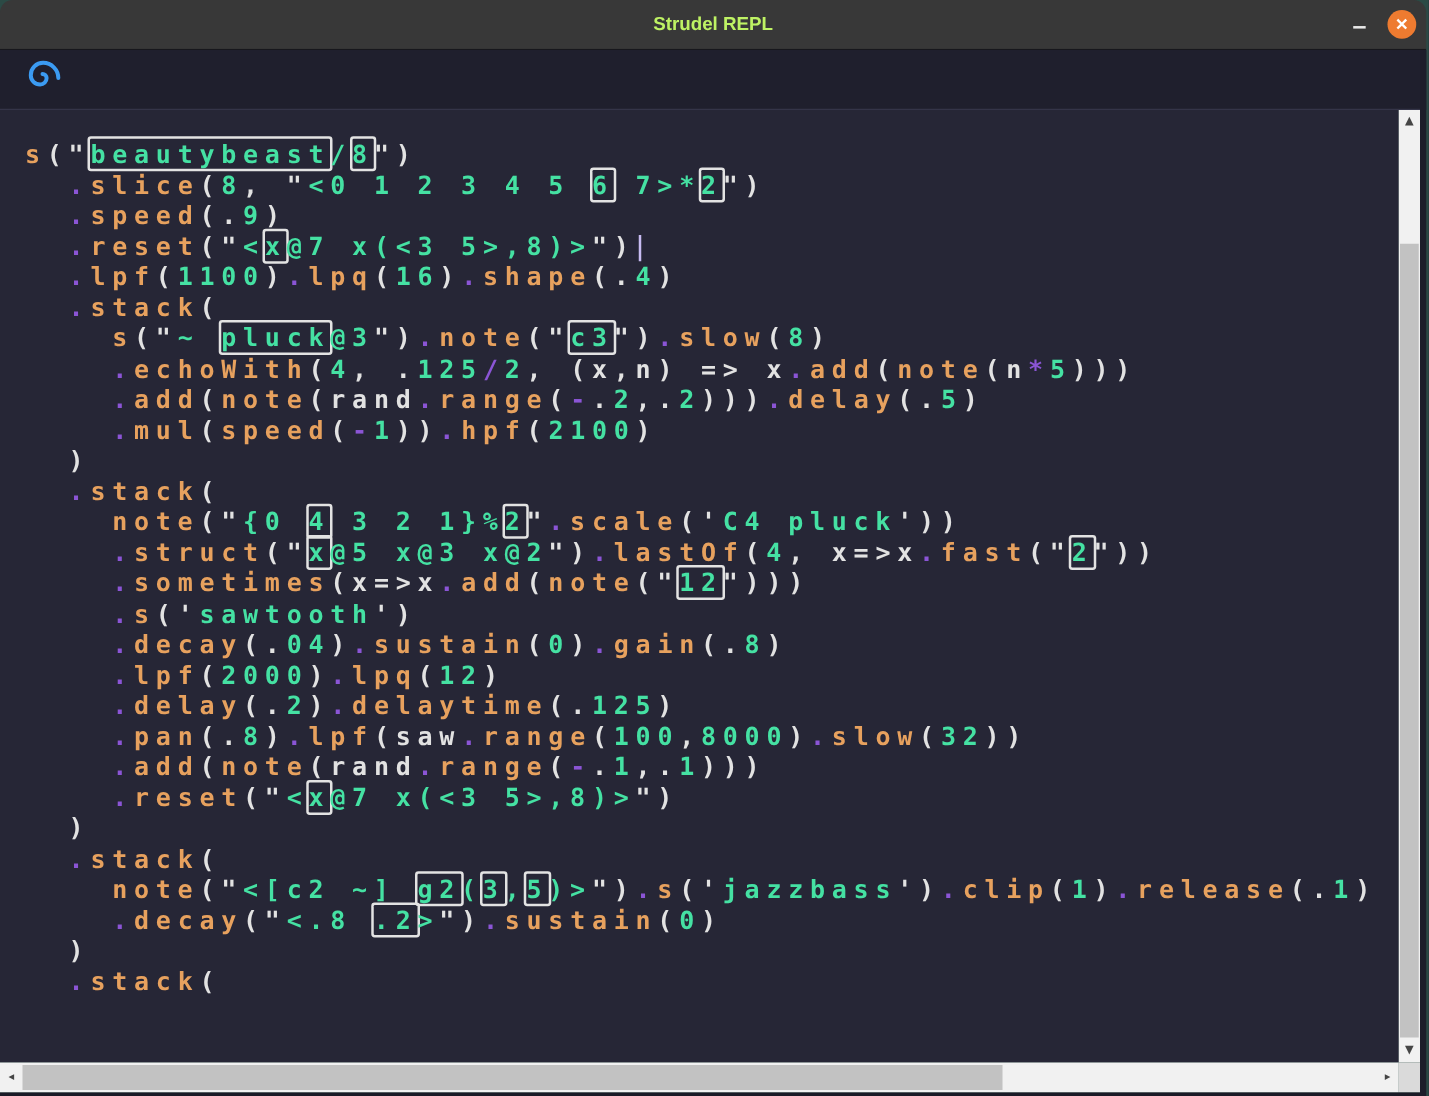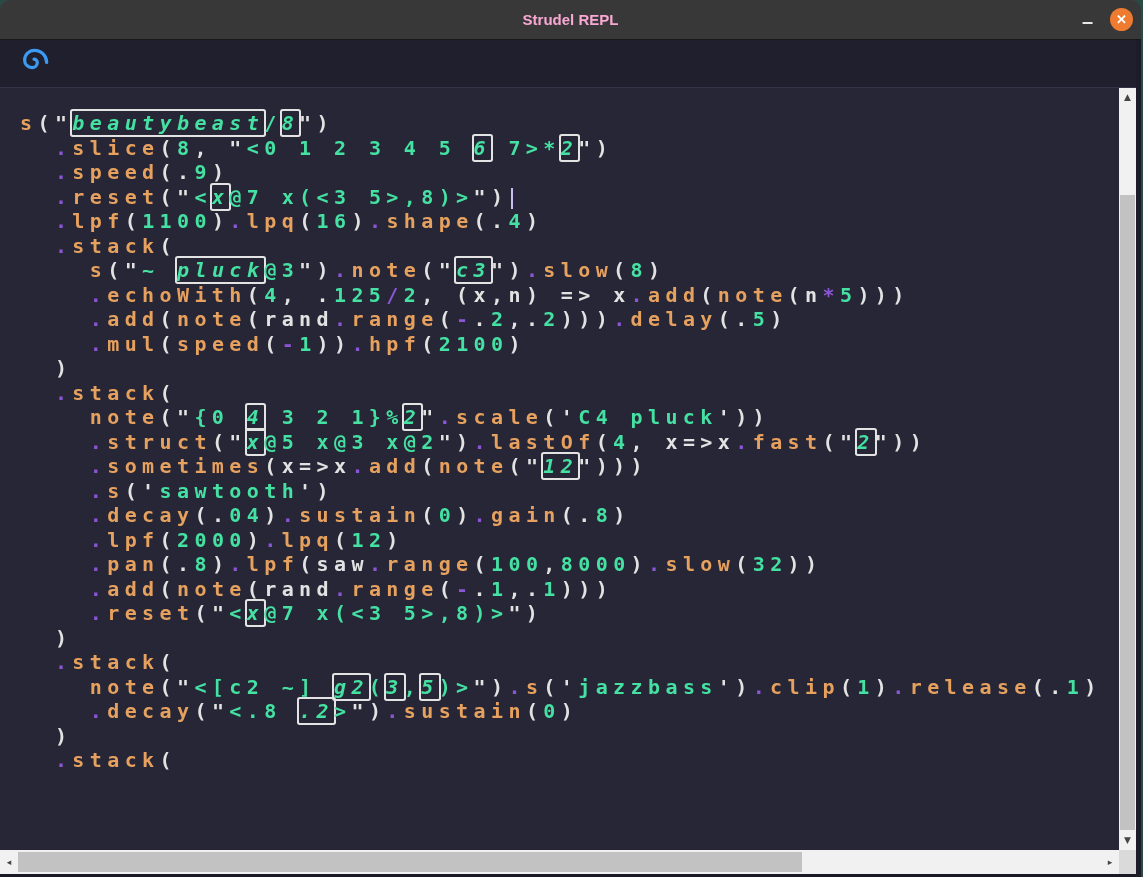--- a/index.html
+++ b/index.html
@@ -17,21 +17,21 @@
   .titlebar{
     position:absolute;left:0;top:0;width:1141px;height:40px;
     background:#383838;
     border-radius:10px 10px 0 0;
     border-bottom:1px solid #17171c;
     box-sizing:border-box;
   }
   .title{
     position:absolute;left:0;right:0;top:0;height:52px;
     line-height:40px;text-align:center;
-    color:#f9a8d4;font-size:15px;font-weight:bold;
+    color:#bef264;font-size:15px;font-weight:bold;
   }
   .btn-min{
     position:absolute;left:1080px;top:19px;width:15px;height:4px;
     color:#e8e8e8;font-size:20px;font-weight:bold;line-height:4px;
     text-align:center;cursor:default;
   }
   .btn-close{
     position:absolute;left:1110px;top:8px;width:23px;height:23px;
     background:#ee7b30;border-radius:50%;
     color:#ffffff;font-size:13px;font-weight:bold;
@@ -54,21 +54,21 @@
     padding:23px 0 0 20px;
     font-family:"DejaVu Sans Mono", monospace;
     font-size:20px;font-weight:bold;
     letter-spacing:5.4px;
   }
   .ln{height:24.5px;line-height:24.5px;white-space:pre;}
   .c-f{color:#e7a15e;}                 
   .c-s{color:#45e1a3;}                 
   .c-w{color:#e2e2e2;}                 
   .c-d{color:#8b55d6;}                 
-  .boxed{box-shadow:0 0 0 2px #e3e3e3;border-radius:1px;font-style:italic;}
+  .boxed{box-shadow:0 0 0 2px #e3e3e3;border-radius:1px;}
   .cursor{
     display:inline-block;width:2px;height:21px;
     background:#c8bcf2;vertical-align:text-bottom;margin-left:3px;
   }
   
   .vscroll{
     position:absolute;left:1119px;top:88px;width:17px;height:762px;
     background:#f1f1f1;
   }
   .vthumb{position:absolute;left:1px;top:107px;width:15px;height:635px;background:#c2c2c2;}
@@ -124,20 +124,21 @@
       <div class="ln"><span>    </span><span class="c-d">.</span><span class="c-f">add</span><span class="c-w">(</span><span class="c-f">note</span><span class="c-w">(</span><span class="c-w">rand</span><span class="c-d">.</span><span class="c-f">range</span><span class="c-w">(</span><span class="c-d">-</span><span class="c-w">.</span><span class="c-s">2</span><span class="c-w">,.</span><span class="c-s">2</span><span class="c-w">)))</span><span class="c-d">.</span><span class="c-f">delay</span><span class="c-w">(.</span><span class="c-s">5</span><span class="c-w">)</span></div>
       <div class="ln"><span>    </span><span class="c-d">.</span><span class="c-f">mul</span><span class="c-w">(</span><span class="c-f">speed</span><span class="c-w">(</span><span class="c-d">-</span><span class="c-s">1</span><span class="c-w">))</span><span class="c-d">.</span><span class="c-f">hpf</span><span class="c-w">(</span><span class="c-s">2100</span><span class="c-w">)</span></div>
       <div class="ln"><span>  </span><span class="c-w">)</span></div>
       <div class="ln"><span>  </span><span class="c-d">.</span><span class="c-f">stack</span><span class="c-w">(</span></div>
       <div class="ln"><span>    </span><span class="c-f">note</span><span class="c-w">("</span><span class="c-s">{0 </span><span class="c-s boxed">4</span><span class="c-s"> 3 2 1}%</span><span class="c-s boxed">2</span><span class="c-w">"</span><span class="c-d">.</span><span class="c-f">scale</span><span class="c-w">('</span><span class="c-s">C4 pluck</span><span class="c-w">'))</span></div>
       <div class="ln"><span>    </span><span class="c-d">.</span><span class="c-f">struct</span><span class="c-w">("</span><span class="c-s boxed">x</span><span class="c-s">@5 x@3 x@2</span><span class="c-w">")</span><span class="c-d">.</span><span class="c-f">lastOf</span><span class="c-w">(</span><span class="c-s">4</span><span class="c-w">, </span><span class="c-w">x</span><span class="c-w">=&gt;</span><span class="c-w">x</span><span class="c-d">.</span><span class="c-f">fast</span><span class="c-w">("</span><span class="c-s boxed">2</span><span class="c-w">"))</span></div>
       <div class="ln"><span>    </span><span class="c-d">.</span><span class="c-f">sometimes</span><span class="c-w">(</span><span class="c-w">x</span><span class="c-w">=&gt;</span><span class="c-w">x</span><span class="c-d">.</span><span class="c-f">add</span><span class="c-w">(</span><span class="c-f">note</span><span class="c-w">("</span><span class="c-s boxed">12</span><span class="c-w">")))</span></div>
       <div class="ln"><span>    </span><span class="c-d">.</span><span class="c-f">s</span><span class="c-w">('</span><span class="c-s">sawtooth</span><span class="c-w">')</span></div>
       <div class="ln"><span>    </span><span class="c-d">.</span><span class="c-f">decay</span><span class="c-w">(.</span><span class="c-s">04</span><span class="c-w">)</span><span class="c-d">.</span><span class="c-f">sustain</span><span class="c-w">(</span><span class="c-s">0</span><span class="c-w">)</span><span class="c-d">.</span><span class="c-f">gain</span><span class="c-w">(.</span><span class="c-s">8</span><span class="c-w">)</span></div>
       <div class="ln"><span>    </span><span class="c-d">.</span><span class="c-f">lpf</span><span class="c-w">(</span><span class="c-s">2000</span><span class="c-w">)</span><span class="c-d">.</span><span class="c-f">lpq</span><span class="c-w">(</span><span class="c-s">12</span><span class="c-w">)</span></div>
+      <div class="ln"><span>    </span><span class="c-d">.</span><span class="c-f">delay</span><span class="c-w">(.</span><span class="c-s">2</span><span class="c-w">)</span><span class="c-d">.</span><span class="c-f">delaytime</span><span class="c-w">(.</span><span class="c-s">125</span><span class="c-w">)</span></div>
       <div class="ln"><span>    </span><span class="c-d">.</span><span class="c-f">pan</span><span class="c-w">(.</span><span class="c-s">8</span><span class="c-w">)</span><span class="c-d">.</span><span class="c-f">lpf</span><span class="c-w">(</span><span class="c-w">saw</span><span class="c-d">.</span><span class="c-f">range</span><span class="c-w">(</span><span class="c-s">100</span><span class="c-w">,</span><span class="c-s">8000</span><span class="c-w">)</span><span class="c-d">.</span><span class="c-f">slow</span><span class="c-w">(</span><span class="c-s">32</span><span class="c-w">))</span></div>
       <div class="ln"><span>    </span><span class="c-d">.</span><span class="c-f">add</span><span class="c-w">(</span><span class="c-f">note</span><span class="c-w">(</span><span class="c-w">rand</span><span class="c-d">.</span><span class="c-f">range</span><span class="c-w">(</span><span class="c-d">-</span><span class="c-w">.</span><span class="c-s">1</span><span class="c-w">,.</span><span class="c-s">1</span><span class="c-w">)))</span></div>
       <div class="ln"><span>    </span><span class="c-d">.</span><span class="c-f">reset</span><span class="c-w">("</span><span class="c-s">&lt;</span><span class="c-s boxed">x</span><span class="c-s">@7 x(&lt;3 5&gt;,8)&gt;</span><span class="c-w">")</span></div>
       <div class="ln"><span>  </span><span class="c-w">)</span></div>
       <div class="ln"><span>  </span><span class="c-d">.</span><span class="c-f">stack</span><span class="c-w">(</span></div>
       <div class="ln"><span>    </span><span class="c-f">note</span><span class="c-w">("</span><span class="c-s">&lt;[c2 ~] </span><span class="c-s boxed">g2</span><span class="c-s">(</span><span class="c-s boxed">3</span><span class="c-s">,</span><span class="c-s boxed">5</span><span class="c-s">)&gt;</span><span class="c-w">")</span><span class="c-d">.</span><span class="c-f">s</span><span class="c-w">('</span><span class="c-s">jazzbass</span><span class="c-w">')</span><span class="c-d">.</span><span class="c-f">clip</span><span class="c-w">(</span><span class="c-s">1</span><span class="c-w">)</span><span class="c-d">.</span><span class="c-f">release</span><span class="c-w">(.</span><span class="c-s">1</span><span class="c-w">)</span></div>
       <div class="ln"><span>    </span><span class="c-d">.</span><span class="c-f">decay</span><span class="c-w">("</span><span class="c-s">&lt;.8 </span><span class="c-s boxed">.2</span><span class="c-s">&gt;</span><span class="c-w">")</span><span class="c-d">.</span><span class="c-f">sustain</span><span class="c-w">(</span><span class="c-s">0</span><span class="c-w">)</span></div>
       <div class="ln"><span>  </span><span class="c-w">)</span></div>
       <div class="ln"><span>  </span><span class="c-d">.</span><span class="c-f">stack</span><span class="c-w">(</span></div>
     </div>

